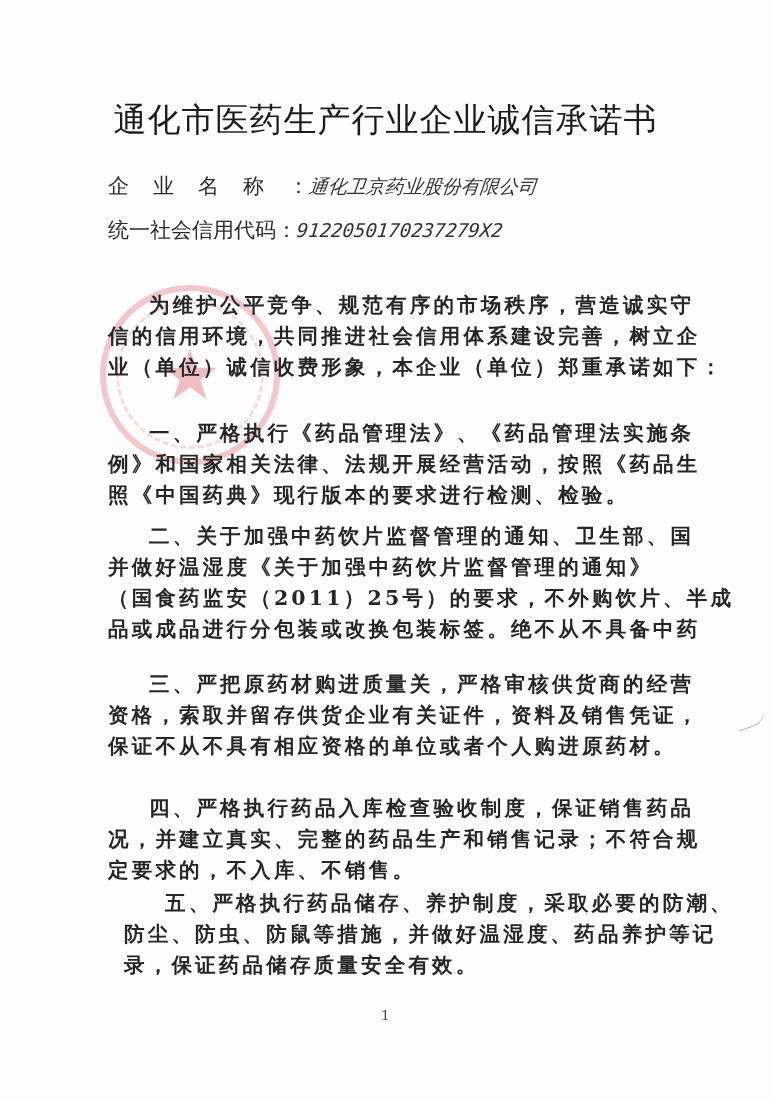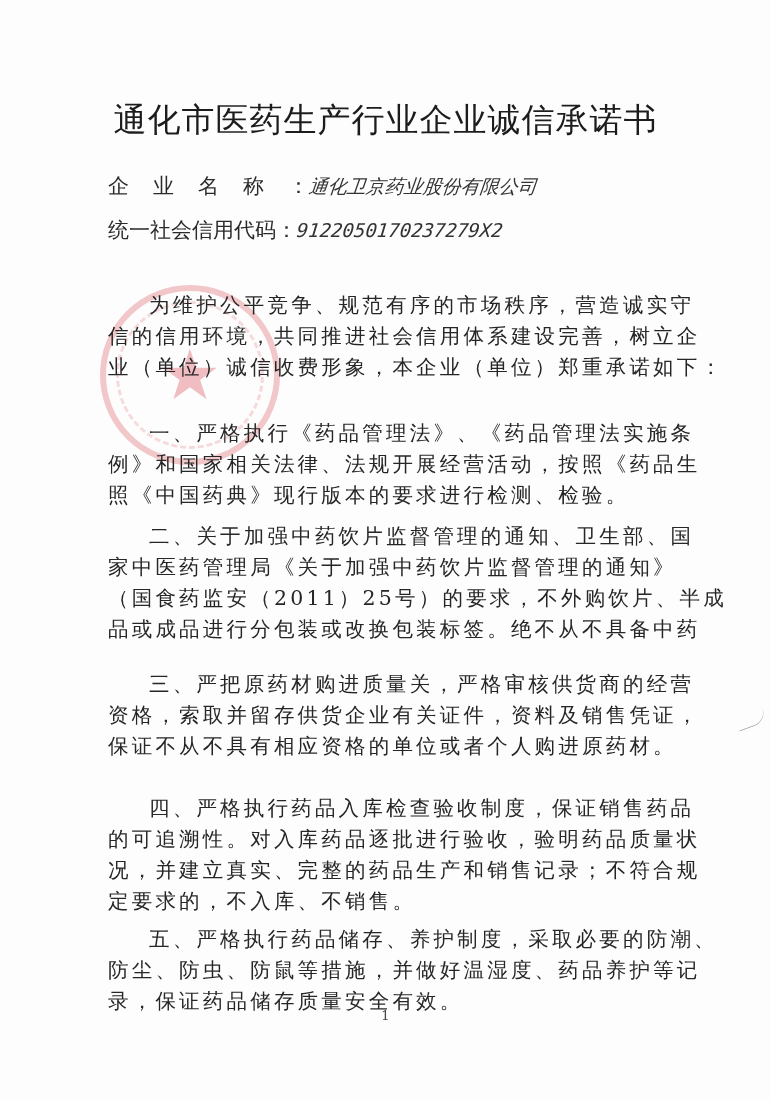--- a/index.html
+++ b/index.html
@@ -19,21 +19,21 @@
     .field-row .label { display: inline-block; }
     .field-row .label.spaced { letter-spacing: 24px; }
     .field-row .value {
       display: inline-block; font-family: "DejaVu Sans Mono", "Liberation Mono", monospace;
       font-style: italic; color: #333; font-size: 19px; transform: skewX(-6deg);
     }
     .para {
       position: absolute; left: 108px; width: 560px; font-size: 20.5px; line-height: 31px;
       letter-spacing: 3.2px; color: #262626; margin: 0;
     }
-    .para .line { display: block; white-space: nowrap; }
+    .para .line { display: block; white-space: nowrap; font-weight: bold; }
     .para .line.indent { padding-left: 41px; }
     .page-number {
       position: absolute; left: 0; width: 771px; top: 1008px; text-align: center;
       font-size: 13px; color: #444;
     }
     .seal {
       position: absolute; left: 100px; top: 285px; width: 180px; height: 180px;
       border-radius: 50%; border: 6px solid rgba(214, 60, 70, 0.28);
       box-sizing: border-box; pointer-events: none;
     }
@@ -77,39 +77,38 @@
   </p>
 
   <p class="para" style="top:402px;margin-top:16px;">
     <span class="line indent">一、严格执行《药品管理法》、《药品管理法实施条</span>
     <span class="line">例》和国家相关法律、法规开展经营活动，按照《药品生</span>
     <span class="line">照《中国药典》现行版本的要求进行检测、检验。</span>
   </p>
 
   <p class="para" style="top:521px;">
     <span class="line indent">二、关于加强中药饮片监督管理的通知、卫生部、国</span>
-    <span class="line">家中医药管理局《关于加强中药饮片监督管理的通知》</span>
+    <span class="line">并做好温湿度《关于加强中药饮片监督管理的通知》</span>
     <span class="line">（国食药监安（2011）25号）的要求，不外购饮片、半成</span>
     <span class="line">品或成品进行分包装或改换包装标签。绝不从不具备中药</span>
   </p>
 
   <p class="para" style="top:669px;">
     <span class="line indent">三、严把原药材购进质量关，严格审核供货商的经营</span>
     <span class="line">资格，索取并留存供货企业有关证件，资料及销售凭证，</span>
     <span class="line">保证不从不具有相应资格的单位或者个人购进原药材。</span>
   </p>
 
   <p class="para" style="top:793px;">
     <span class="line indent">四、严格执行药品入库检查验收制度，保证销售药品</span>
-    <span class="line">的可追溯性。对入库药品逐批进行验收，验明药品质量状</span>
     <span class="line">况，并建立真实、完整的药品生产和销售记录；不符合规</span>
     <span class="line">定要求的，不入库、不销售。</span>
   </p>
 
-  <p class="para" style="top:924px;">
+  <p class="para" style="top:888px;margin-left:16px;">
     <span class="line indent">五、严格执行药品储存、养护制度，采取必要的防潮、</span>
     <span class="line">防尘、防虫、防鼠等措施，并做好温湿度、药品养护等记</span>
     <span class="line">录，保证药品储存质量安全有效。</span>
   </p>
 
   <div class="pen-mark"></div>
 
   <div class="page-number">1</div>
 </div>
 

